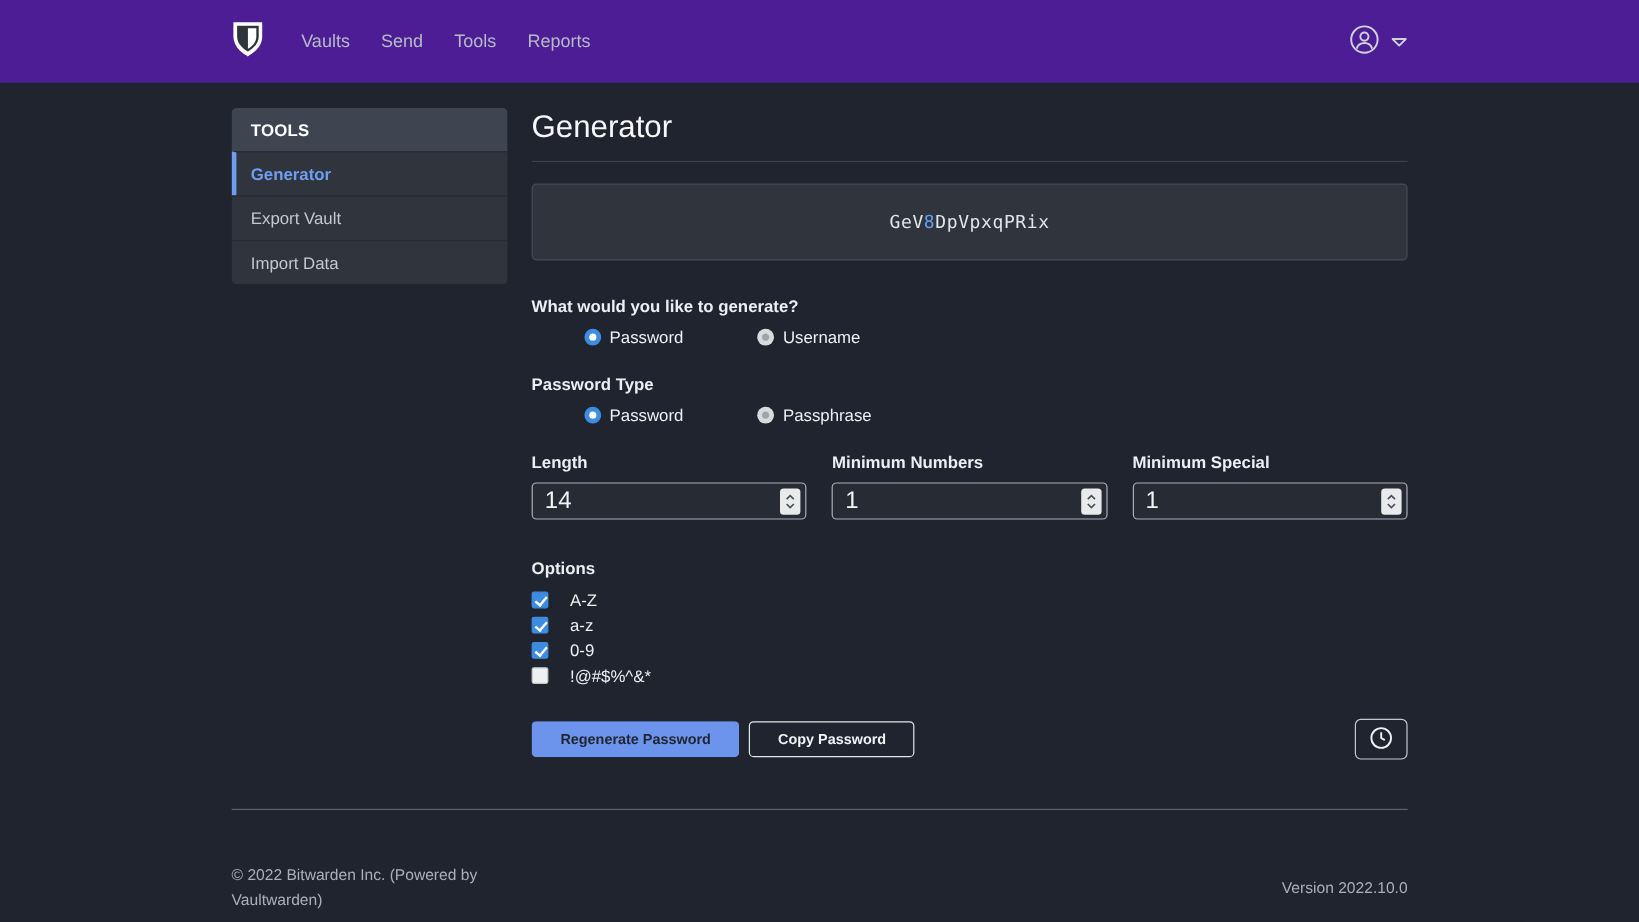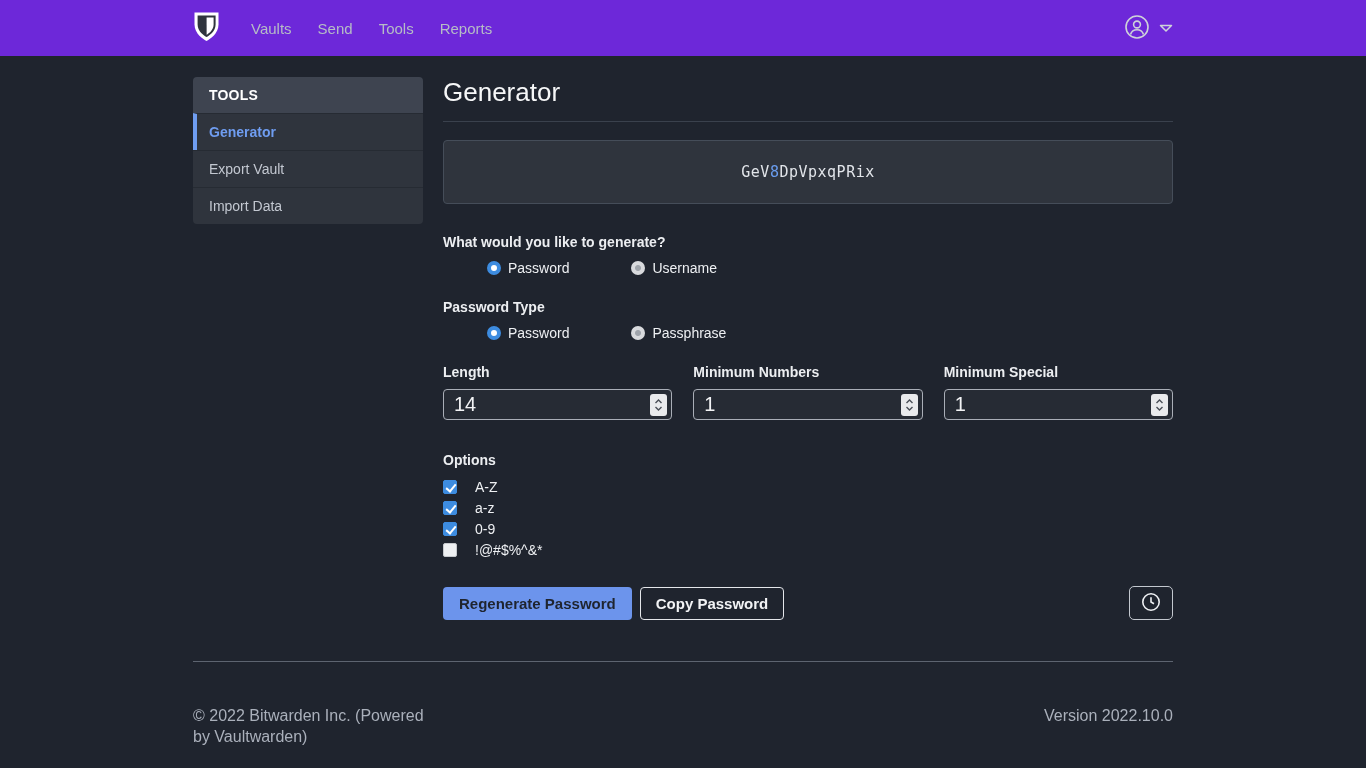--- a/index.html
+++ b/index.html
@@ -5,21 +5,21 @@
   * { margin:0; padding:0; box-sizing:border-box; }
   html,body { width:1366px; height:768px; overflow:hidden; }
   body {
     background:#1f242e;
     font-family:"Liberation Sans","DejaVu Sans",sans-serif;
     color:#eef0f3;
     font-size:14px;
   }
   
   .navbar {
-    height:56px; background:#6d28d9;
+    height:69px; background:#4c1d95;
     display:flex; align-items:center;
   }
   .navbar-inner {
     width:980px; margin:0 auto;
     display:flex; align-items:center;
   }
   .brand { display:flex; align-items:center; margin-right:18px; }
   .nav-links { display:flex; align-items:center; }
   .nav-link {
     color:#b6bcc6; font-size:15px; padding:0 13px;
@@ -88,36 +88,36 @@
   }
   .checkbox.on { background:#3d8ce0; border-color:#3d8ce0; }
   .checkbox.on::after {
     content:""; position:absolute; left:4px; top:1px;
     width:4px; height:8px;
     border:solid #ffffff; border-width:0 2px 2px 0;
     transform:rotate(40deg);
   }
   .actions-row { display:flex; align-items:center; }
   .btn {
-    font-size:15px; font-weight:700; border-radius:4px;
-    padding:7px 15px; cursor:pointer; border:1px solid transparent;
+    font-size:12px; font-weight:700; border-radius:4px;
+    padding:7px 23px; cursor:pointer; border:1px solid transparent;
     font-family:"Liberation Sans","DejaVu Sans",sans-serif;
   }
   .btn-primary { background:#6c94ec; color:#1f242e; }
   .btn-outline { background:transparent; color:#f2f3f5; border-color:#e4e6ea; margin-left:8px; }
   .btn-icon {
     margin-left:auto; width:44px; height:34px;
     background:transparent; border:1px solid #c3c8cf; border-radius:5px;
     display:flex; align-items:center; justify-content:center; cursor:pointer;
   }
   .footer-rule { margin-top:41px; border-top:1px solid #5d6470; }
   .footer {
     width:980px; margin:0 auto; padding-top:43px;
     display:flex; justify-content:space-between;
-    color:#aab0bb; font-size:16px; line-height:21px;
+    color:#aab0bb; font-size:13px; line-height:21px;align-items:center;
   }
   .footer-copy { max-width:245px; }
 </style>
 </head>
 <body>
 
 <header class="navbar">
   <div class="navbar-inner">
     <div class="brand">
       <span>

